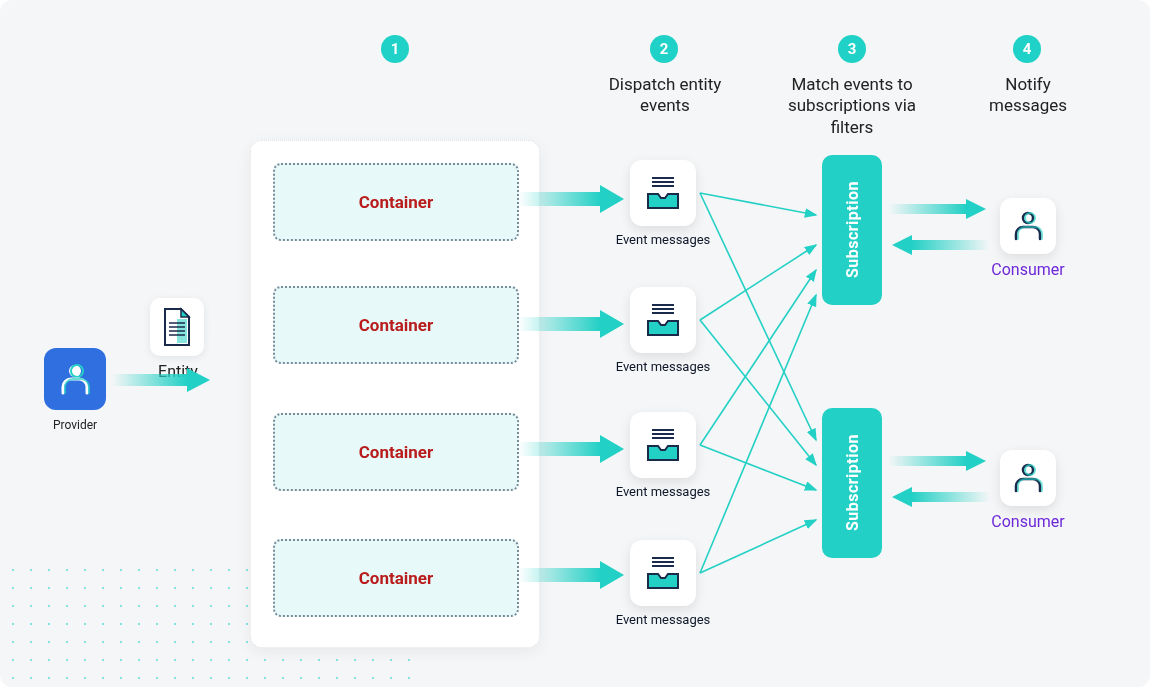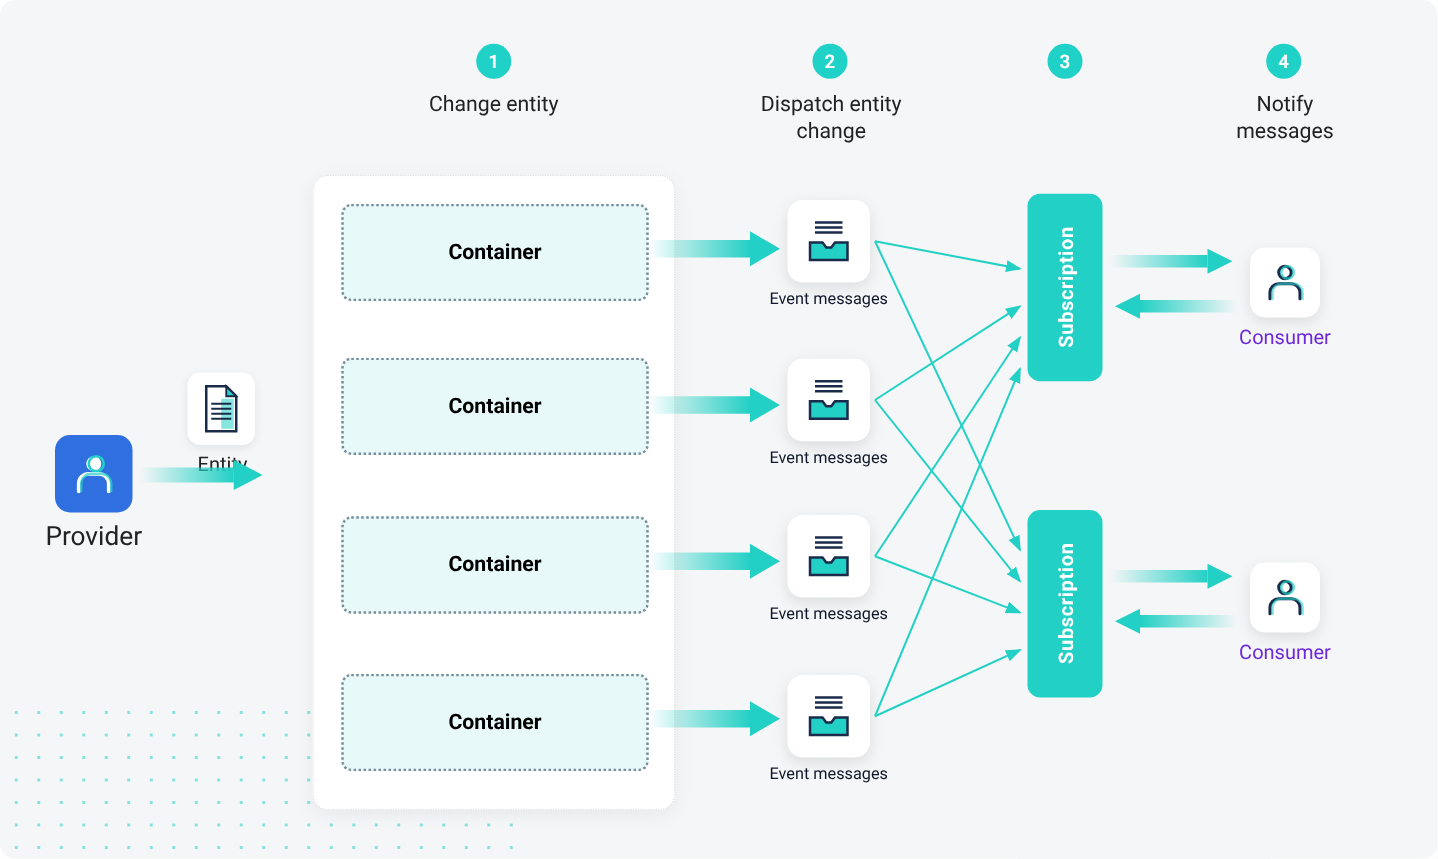--- a/index.html
+++ b/index.html
@@ -62,21 +62,21 @@
     background: #2f6fe0;
     border-radius: 12px;
     display: flex;
     align-items: center;
     justify-content: center;
   }
   .provider-label {
     position: absolute;
     left: 32px;
     top: 418px;
-    font-size: 21px;
+    font-size: 12px;
     color: #222;
     text-align: center;
     width: 86px;
   }
   
   .entity-icon {
     position: absolute;
     left: 150px;
     top: 298px;
     width: 54px;
@@ -115,21 +115,21 @@
     width: 246px;
     height: 78px;
     background: #e7faf9;
     border: 2px dotted #7a8b9a;
     border-radius: 8px;
     display: flex;
     align-items: center;
     justify-content: center;
     font-weight: 700;
     font-size: 17px;
-    color: #000000;
+    color: #b91c1c;
   }
   .container-item.c1 { top: 22px; }
   .container-item.c2 { top: 145px; }
   .container-item.c3 { top: 272px; }
   .container-item.c4 { top: 398px; }
   
   .event-card {
     position: absolute;
     width: 66px;
     height: 66px;
@@ -196,27 +196,29 @@
   }
 </style>
 </head>
 <body>
 
 <div class="canvas">
 
   <div class="dots-deco"></div>
 
   <div class="step-badge" style="left:381px;top:35px">1</div>
-  <div class="step-label" style="left:320px;top:74px;width:150px">Change entity</div>
 
   <div class="step-badge" style="left:650px;top:35px">2</div>
   <div class="step-label" style="left:590px;top:74px;width:150px">Dispatch entity
-change</div>
+events</div>
 
   <div class="step-badge" style="left:838px;top:35px">3</div>
+  <div class="step-label" style="left:770px;top:74px;width:164px">Match events to
+subscriptions via
+filters</div>
 
   <div class="step-badge" style="left:1013px;top:35px">4</div>
   <div class="step-label" style="left:968px;top:74px;width:120px">Notify
 messages</div>
 
   <div class="provider-icon">
     <svg width="36" height="36" viewBox="0 0 36 36">
       <circle cx="18" cy="10" r="6" fill="#fff"></circle>
       <circle cx="20" cy="10" r="6" fill="none" stroke="#23d0c5" stroke-width="2"></circle>
       <path d="M6 32 v-6 a8 8 0 0 1 8-8 h8 a8 8 0 0 1 8 8 v6" fill="none" stroke="#fff" stroke-width="3" stroke-linecap="round"></path>

